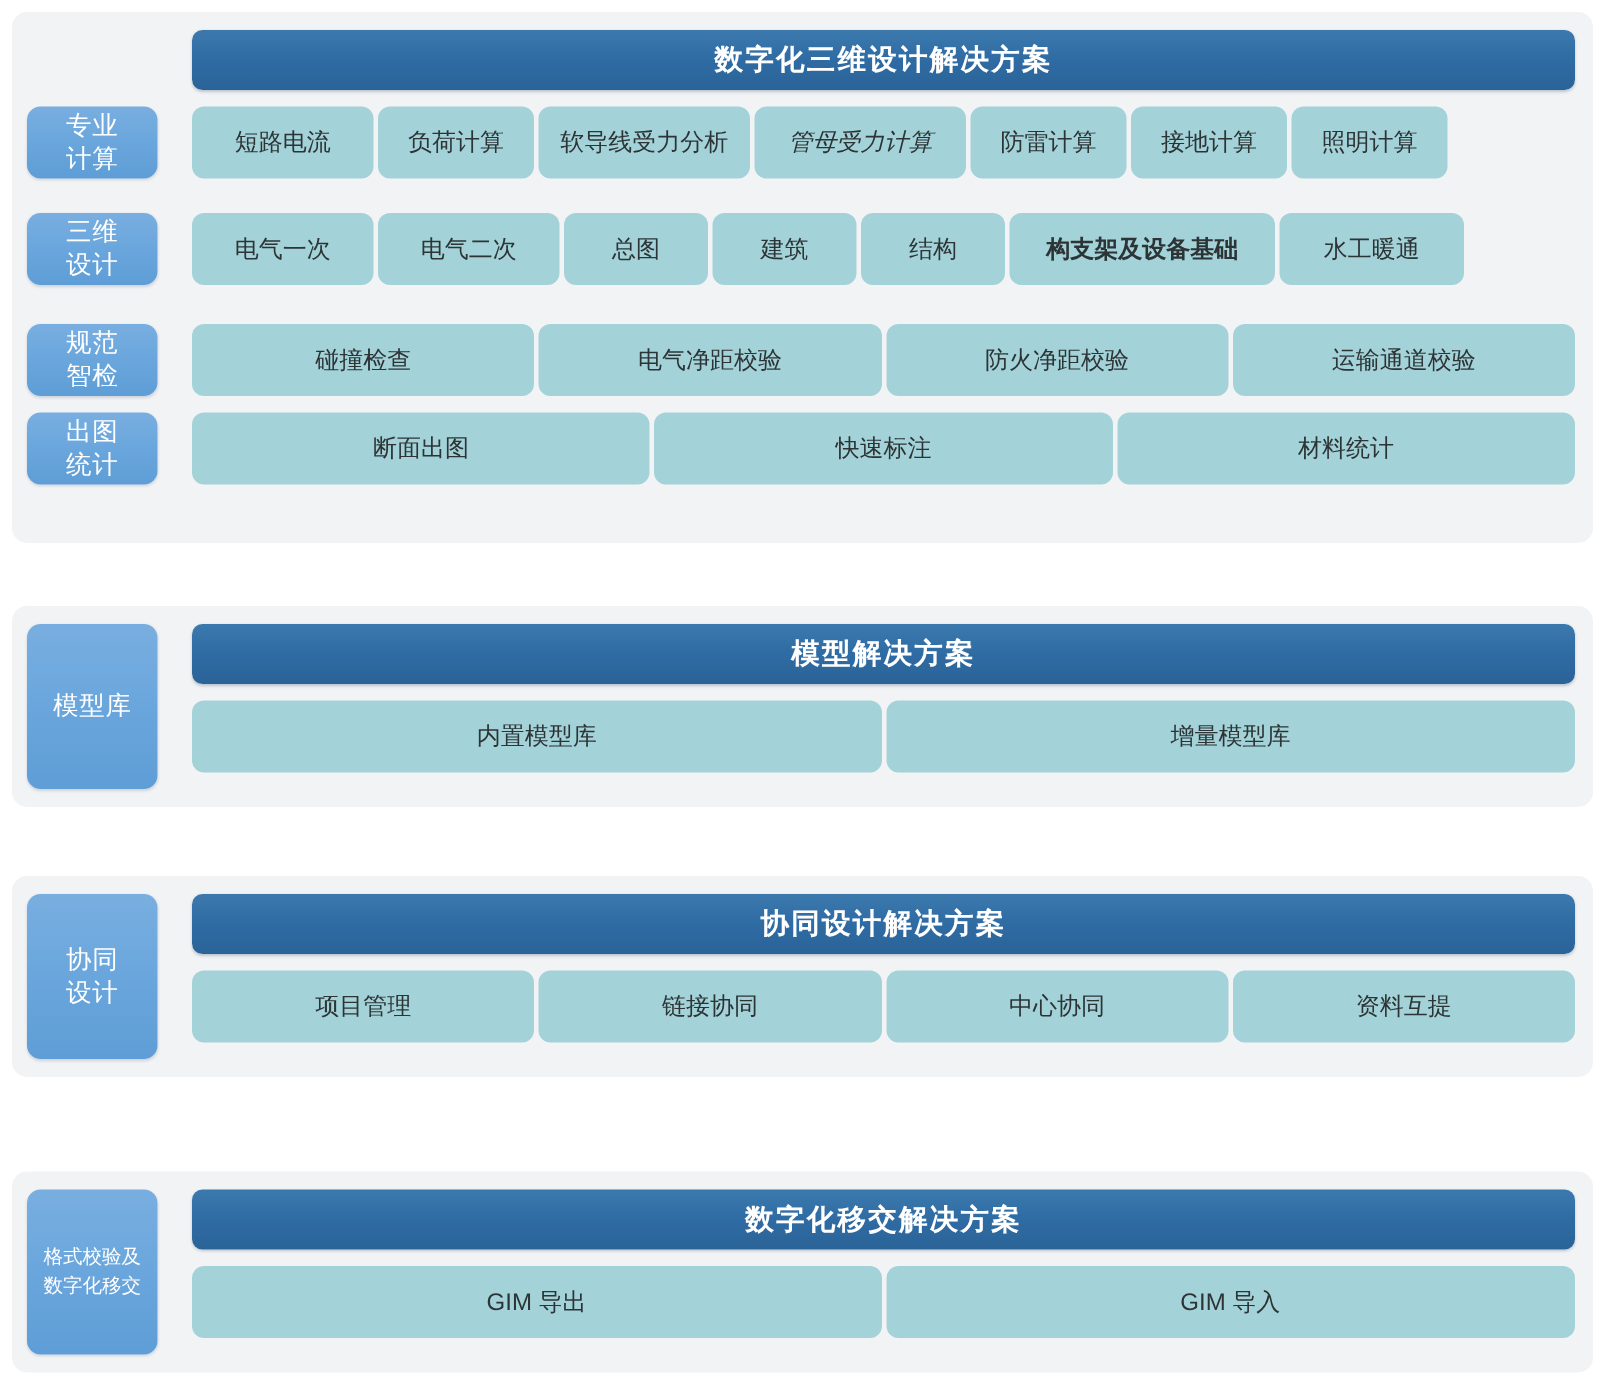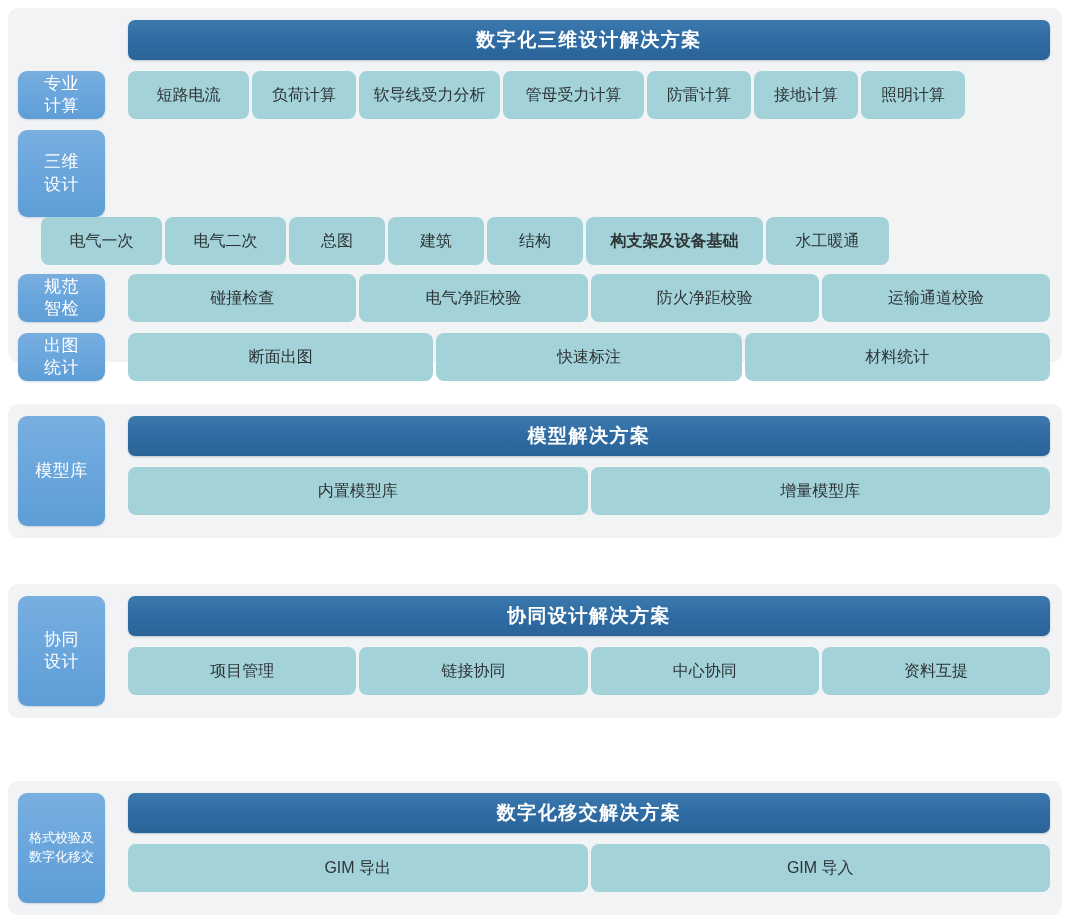--- a/index.html
+++ b/index.html
@@ -128,45 +128,45 @@
       </div>
 
       <div style="display:flex; flex-direction:row; margin-top:11px;">
         <div class="side-label" style="flex:0 0 87px; height:48px;">专业
 计算</div>
         <div style="flex:1 1 auto; margin-left:23px;">
           <div class="row auto" style="margin-top:0;">
             <div class="tile" style="width:121px;padding:0;">短路电流</div>
             <div class="tile" style="width:104px;padding:0;">负荷计算</div>
             <div class="tile" style="width:141px;padding:0;">软导线受力分析</div>
-            <div class="tile" style="width:141px;padding:0;">管母受力计算</div>
+            <div class="tile" style="width:141px;padding:0;font-style:italic;">管母受力计算</div>
             <div class="tile" style="width:104px;padding:0;">防雷计算</div>
             <div class="tile" style="width:104px;padding:0;">接地计算</div>
             <div class="tile" style="width:104px;padding:0;">照明计算</div>
           </div>
         </div>
       </div>
 
-      <div style="display:flex; flex-direction:column; margin-top:11px;">
+      <div style="display:flex; margin-top:23px;">
         <div class="side-label" style="flex:0 0 87px; height:48px;">三维
 设计</div>
         <div style="flex:1 1 auto; margin-left:23px;">
           <div class="row auto" style="margin-top:0;">
             <div class="tile" style="width:121px;padding:0;">电气一次</div>
             <div class="tile" style="width:121px;padding:0;">电气二次</div>
             <div class="tile" style="width:96px;padding:0;">总图</div>
             <div class="tile" style="width:96px;padding:0;">建筑</div>
             <div class="tile" style="width:96px;padding:0;">结构</div>
             <div class="tile" style="width:177px;padding:0;font-weight:bold;">构支架及设备基础</div>
             <div class="tile" style="width:123px;padding:0;">水工暖通</div>
           </div>
         </div>
       </div>
 
-      <div style="display:flex; flex-direction:row; margin-top:9px;">
+      <div style="display:flex; flex-direction:row; margin-top:26px;">
         <div class="side-label" style="flex:0 0 87px; height:48px;">规范
 智检</div>
         <div style="flex:1 1 auto; margin-left:23px;">
           <div class="row grow" style="margin-top:0;">
             <div class="tile">碰撞检查</div>
             <div class="tile">电气净距校验</div>
             <div class="tile">防火净距校验</div>
             <div class="tile">运输通道校验</div>
           </div>
         </div>

